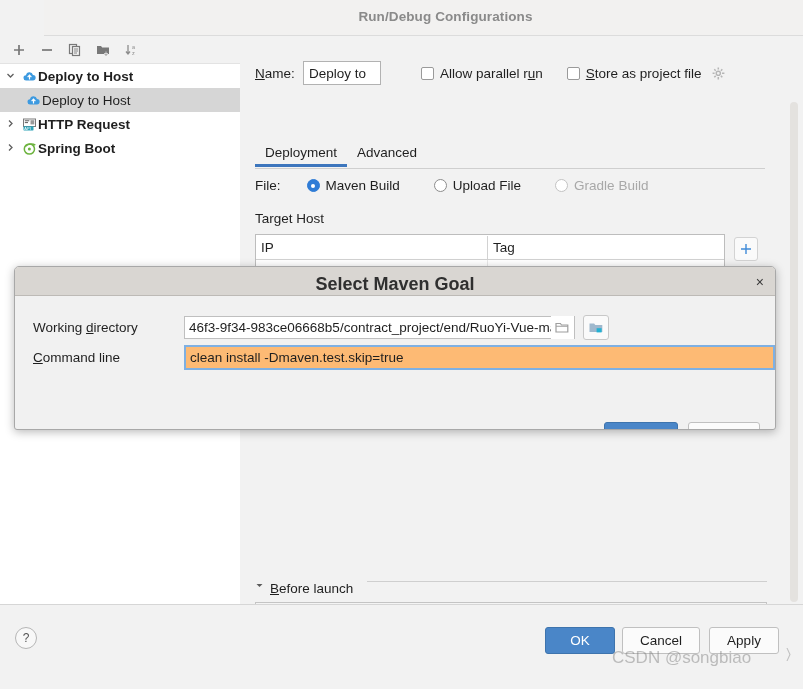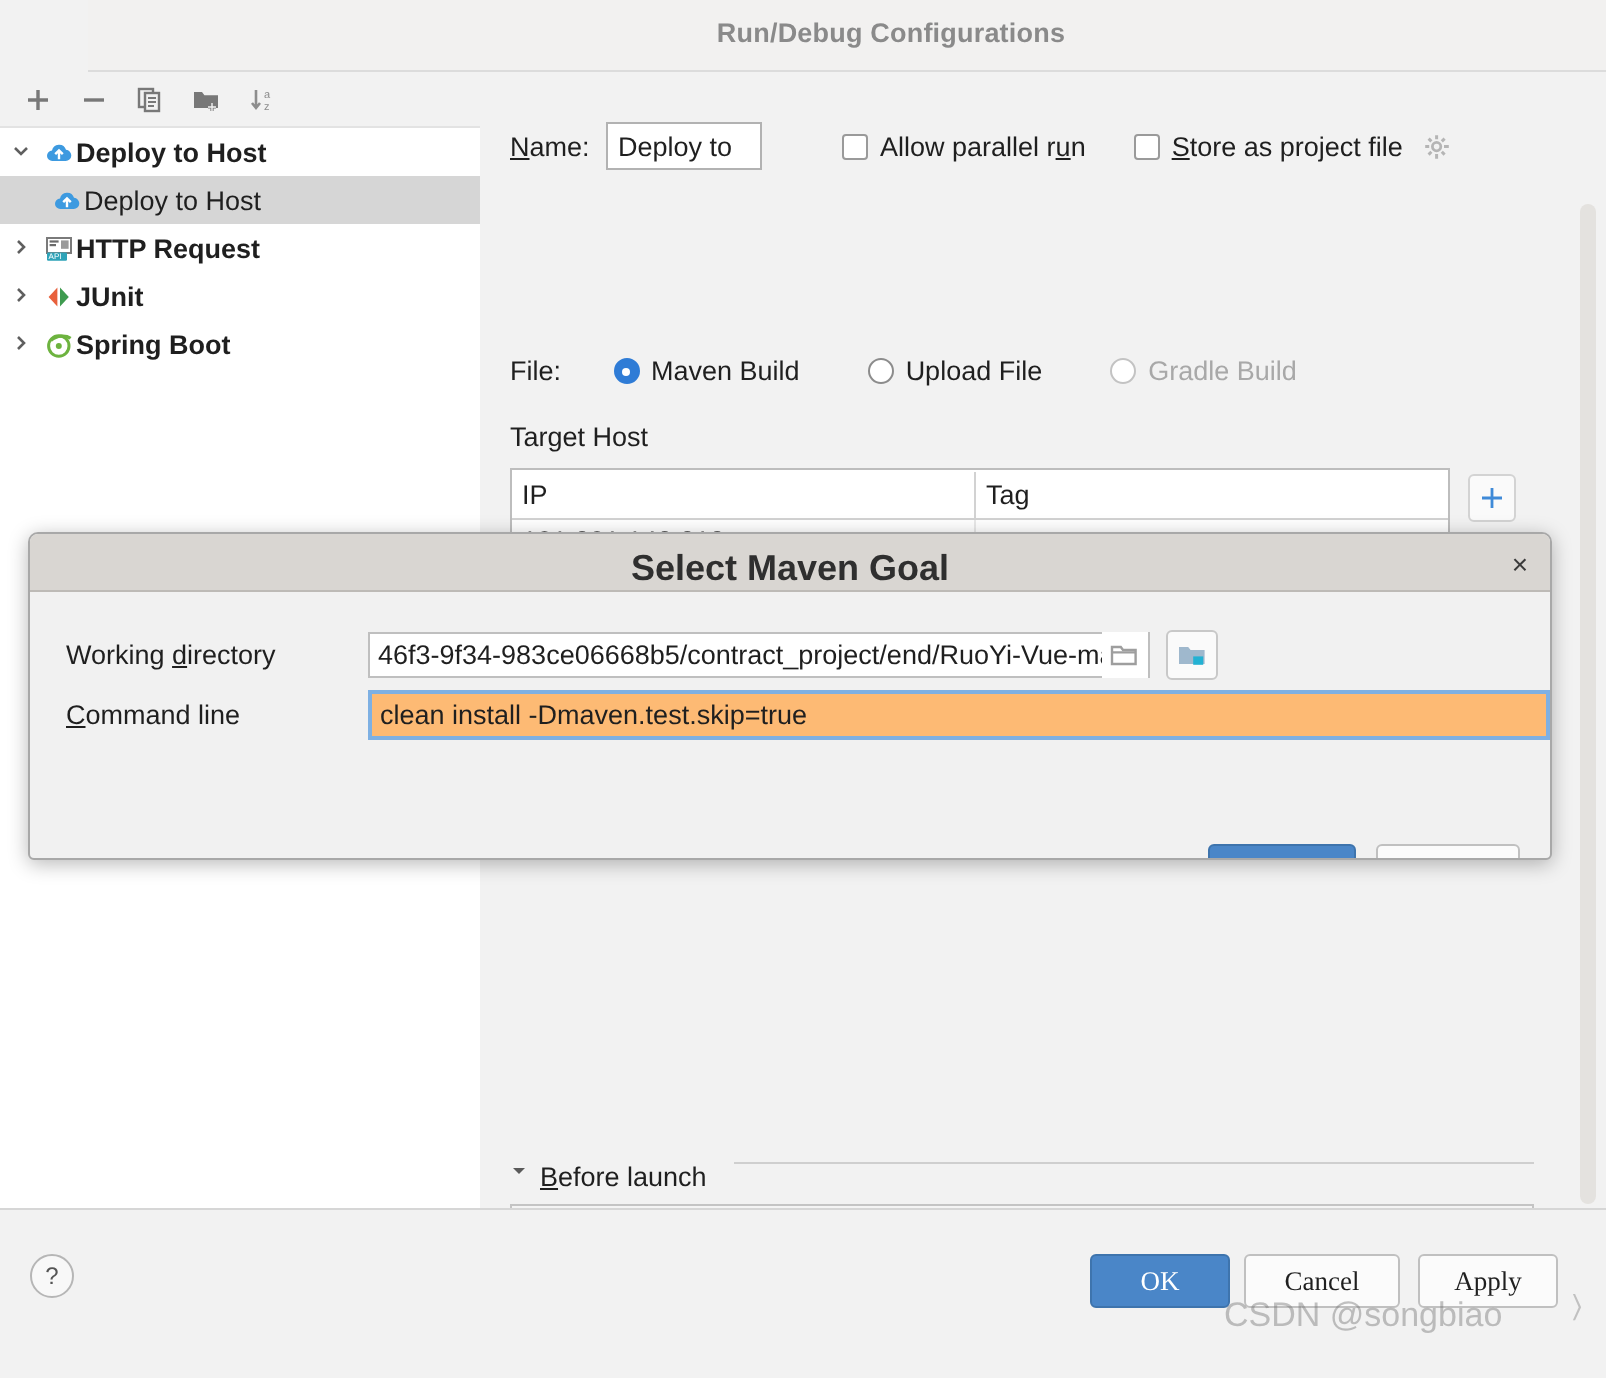--- a/index.html
+++ b/index.html
@@ -239,21 +239,21 @@
     position: absolute; left: 15px; top: 22px;
     width: 22px; height: 22px; border-radius: 50%;
     border: 1px solid #b6b6b6; background: #f8f8f8;
     display: flex; align-items: center; justify-content: center;
     font-size: 12px; color: #545454; cursor: default;
   }
   .dlgbtn {
     height: 27px; min-width: 70px;
     border: 1px solid #c0c0c0; border-radius: 3px;
     background: #fbfbfb; color: #1f1f1f;
-    font-family: Liberation Serif, serif; font-size: 13.5px;
+    font-family: Liberation Sans, sans-serif; font-size: 13.5px;
     display: flex; align-items: center; justify-content: center;
     cursor: default;
     position: absolute;
   }
   .dlgbtn.primary {
     background: #4a86c8; border-color: #3e74ad; color: #fff;
   }
   #okBtnMain   { left: 545px; top: 22px; width: 68px; }
   #cancelBtnMain { left: 622px; top: 22px; width: 78px; }
   #applyBtnMain  { left: 709px; top: 22px; width: 58px; }
@@ -412,34 +412,20 @@
             <rect x="2.8" y="2.2" width="4.5" height="1.1" fill="#6b6b6b"></rect>
             <rect x="2.8" y="4" width="3.2" height="1.1" fill="#6b6b6b"></rect>
             <rect x="8.5" y="2.2" width="3.8" height="4.2" fill="#9a9a9a"></rect>
             <rect x="1.5" y="8.2" width="10" height="4.2" rx="0.6" fill="#2ea3b8"></rect>
             <text x="2.3" y="11.6" font-family="Liberation Sans" font-size="4" fill="#fff">API</text>
           </svg>
         </div>
         <div class="tlabel">HTTP Request</div>
       </div>
 
-      <div class="trow">
-        <div class="arrow">
-          <svg width="9" height="9" viewBox="0 0 9 9">
-              <path d="M3 1.5l3 3-3 3" stroke="#5f5f5f" stroke-width="1.3" fill="none"></path>
-            </svg>
-        </div>
-        <div class="ticon">
-          <svg width="15" height="13" viewBox="0 0 15 13">
-            <path d="M6.7 1.8v9.4L2.3 6.5z" fill="#e8603c"></path>
-            <path d="M8 1.8v9.4l4.4-4.7z" fill="#3e9b4f"></path>
-          </svg>
-        </div>
-        <div class="tlabel">JUnit</div>
-      </div>
 
       <div class="trow">
         <div class="arrow">
           <svg width="9" height="9" viewBox="0 0 9 9">
               <path d="M3 1.5l3 3-3 3" stroke="#5f5f5f" stroke-width="1.3" fill="none"></path>
             </svg>
         </div>
         <div class="ticon">
           <svg width="15" height="13" viewBox="0 0 15 13">
             <circle cx="7.4" cy="7" r="5.1" fill="none" stroke="#6db33f" stroke-width="1.5"></circle>
@@ -470,20 +456,24 @@
           <svg width="13" height="13" viewBox="0 0 13 13">
             <circle cx="6.3" cy="6.3" r="2.1" fill="none" stroke="#b5b5b5" stroke-width="1.4"></circle>
             <g stroke="#b5b5b5" stroke-width="1.5">
               <path d="M6.3 0.6v2M6.3 10v2.4M0.6 6.3h2M10 6.3h2.4M2.3 2.3l1.4 1.4M8.9 8.9l1.4 1.4M10.3 2.3L8.9 3.7M3.7 8.9L2.3 10.3"></path>
             </g>
           </svg>
         </span>
       </div>
     </div>
 
+    <div id="tabs">
+      <div class="tab active">Deployment</div>
+      <div class="tab">Advanced</div>
+    </div>
 
     <div id="fileRow">
       <div class="flabel lbl">File:</div>
       <div class="rwrap">
         <div class="radio on"></div>
         <span class="lbl">Maven Build</span>
       </div>
       <div class="rwrap">
         <div class="radio"></div>
         <span class="lbl">Upload File</span>

